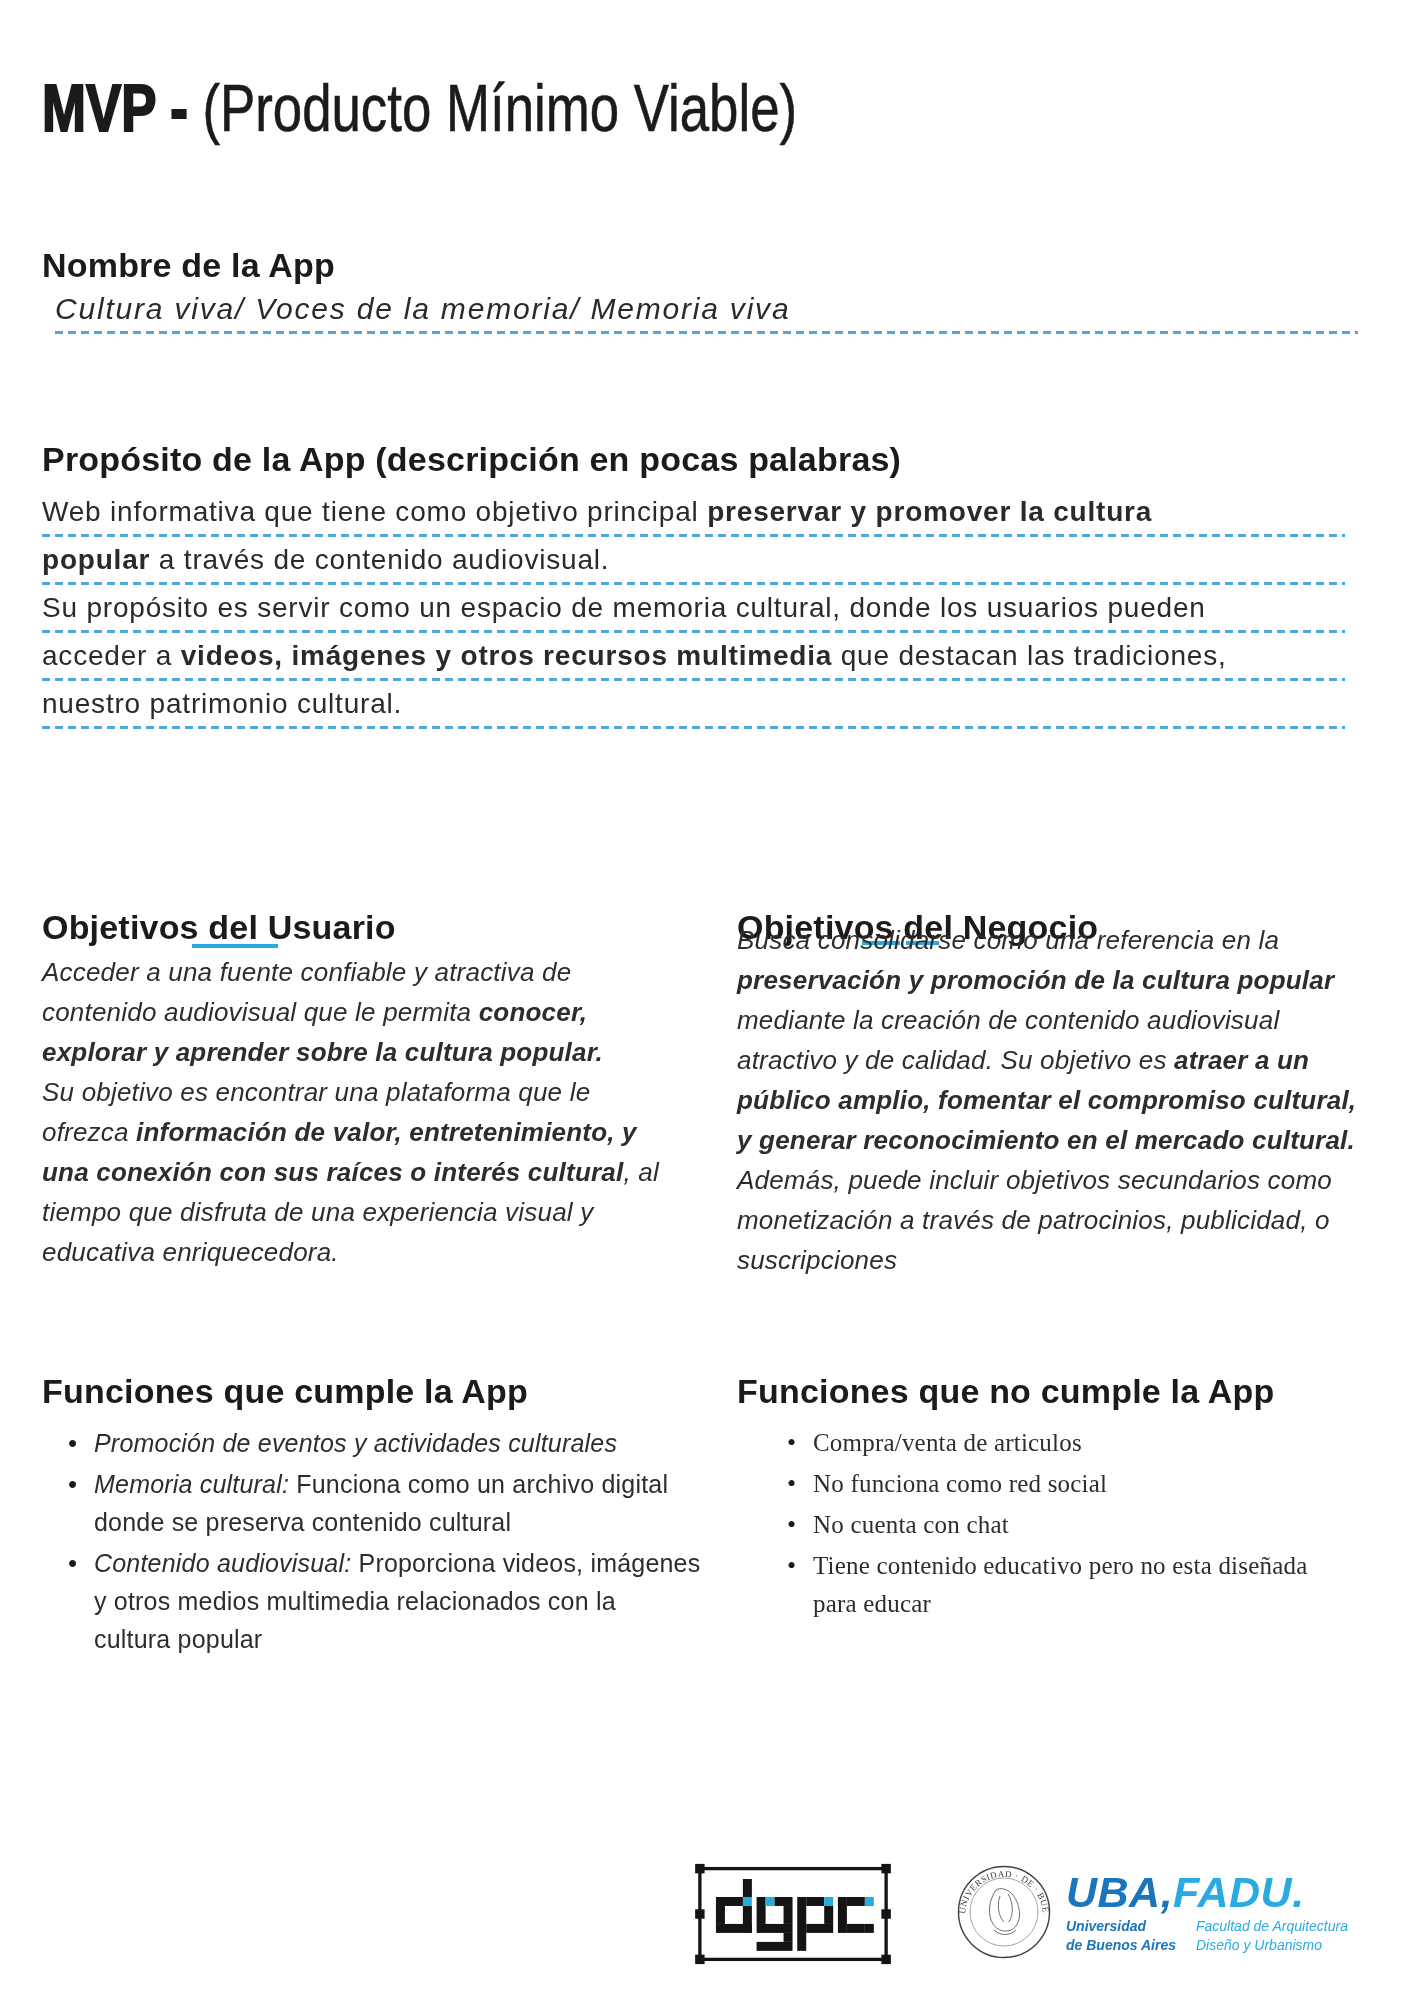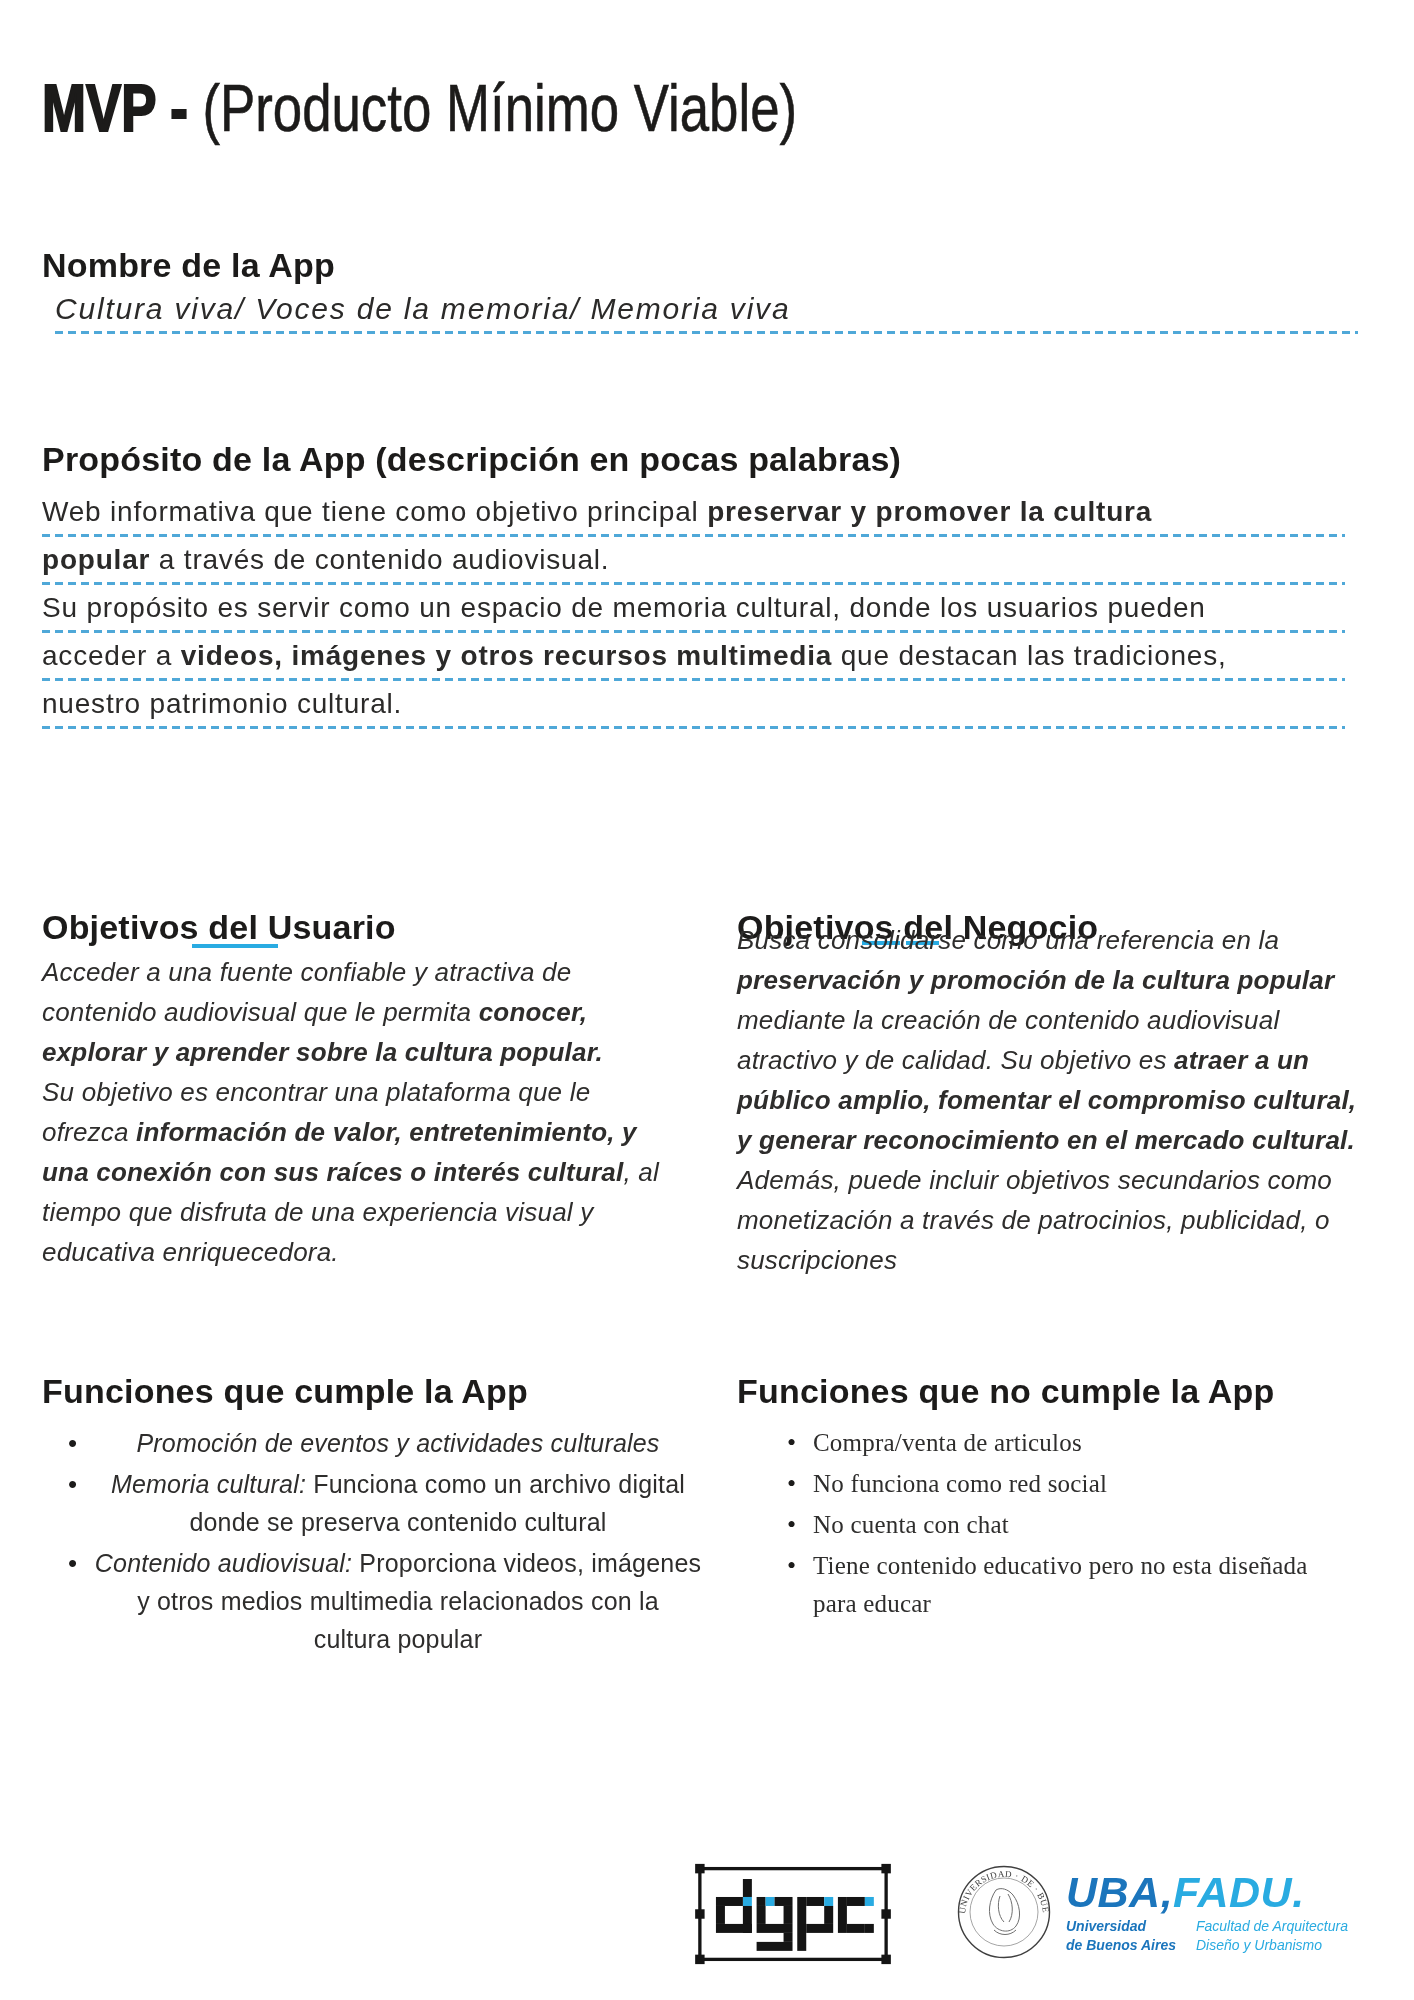--- a/index.html
+++ b/index.html
@@ -71,21 +71,21 @@
     <div class="col-line"><span>mediante la creación de contenido audiovisual</span></div>
     <div class="col-line"><span>atractivo y de calidad. Su objetivo es </span><b>atraer a un</b></div>
     <div class="col-line"><b>público amplio, fomentar el compromiso cultural,</b></div>
     <div class="col-line"><b>y generar reconocimiento en el mercado cultural.</b></div>
     <div class="col-line"><span>Además, puede incluir objetivos secundarios como</span></div>
     <div class="col-line"><span>monetización a través de patrocinios, publicidad, o</span></div>
     <div class="col-line"><span>suscripciones</span></div>
   </div>
 
   <h2 class="abs" style="left:42px;top:1372px;">Funciones que cumple la App</h2>
-  <div class="abs" style="left:42px;top:1424px;width:660px;text-align:center;">
+  <div class="abs" style="left:42px;top:1424px;width:660px;">
     <div class="f-line m"><i>Promoción de eventos y actividades culturales</i></div>
     <div class="f-line m"><i>Memoria cultural:</i><span> Funciona como un archivo digital</span></div>
     <div class="f-line"><span>donde se preserva contenido cultural</span></div>
     <div class="f-line m"><i>Contenido audiovisual:</i><span> Proporciona videos, imágenes</span></div>
     <div class="f-line"><span>y otros medios multimedia relacionados con la</span></div>
     <div class="f-line"><span>cultura popular</span></div>
   </div>
 
   <h2 class="abs" style="left:737px;top:1372px;">Funciones que no cumple la App</h2>
   <div class="abs" style="left:761px;top:1424px;width:670px;font-family:Liberation Serif, serif;">

